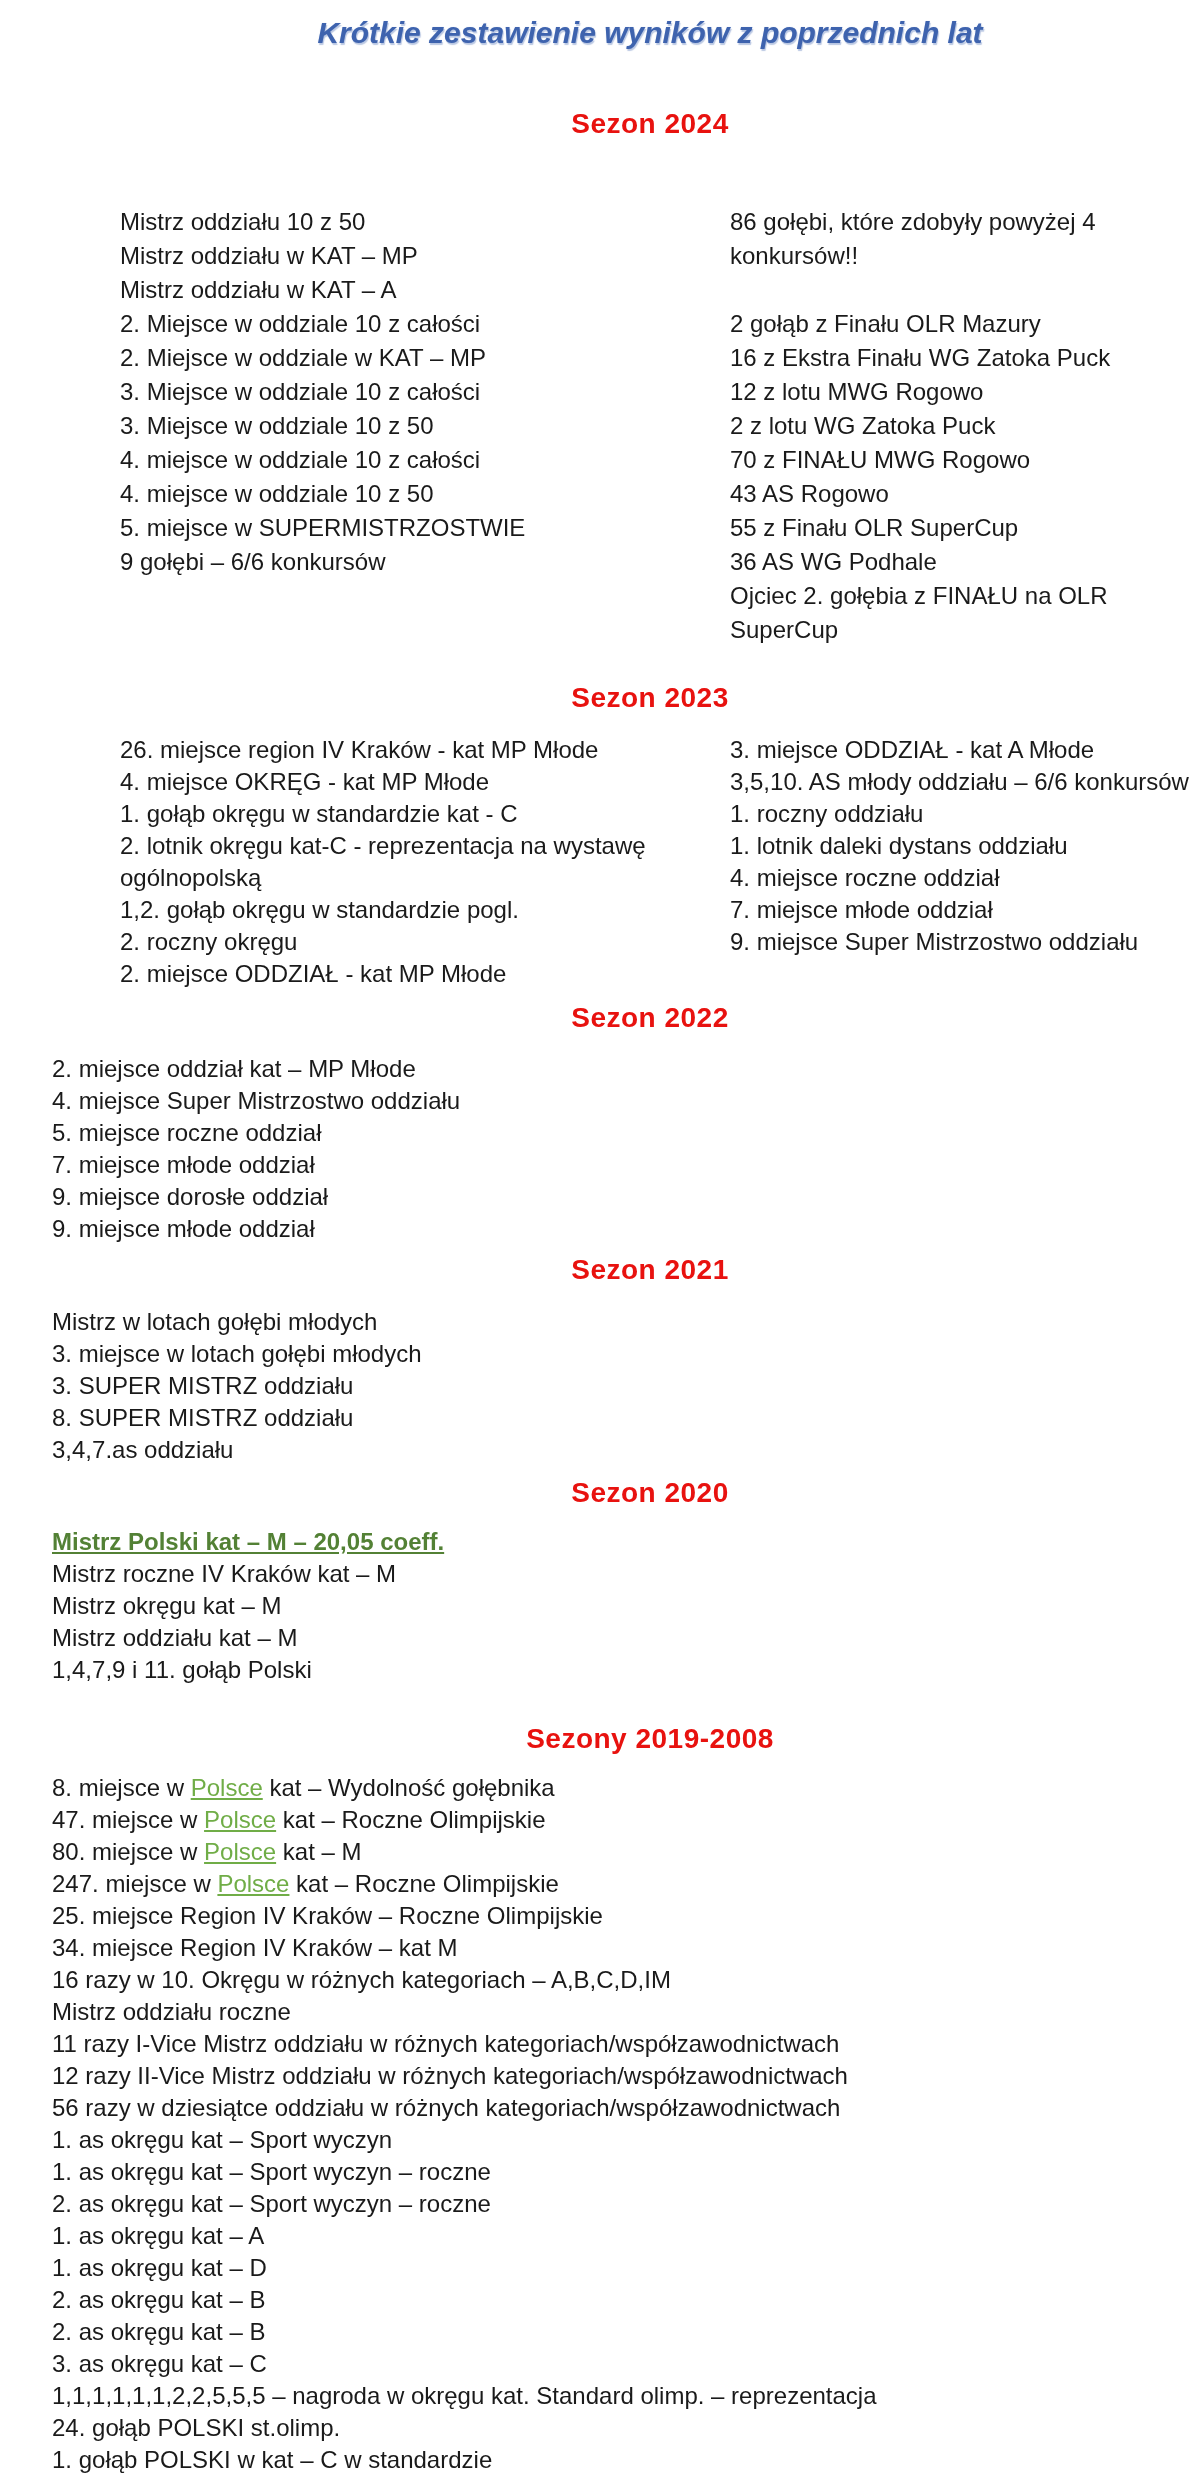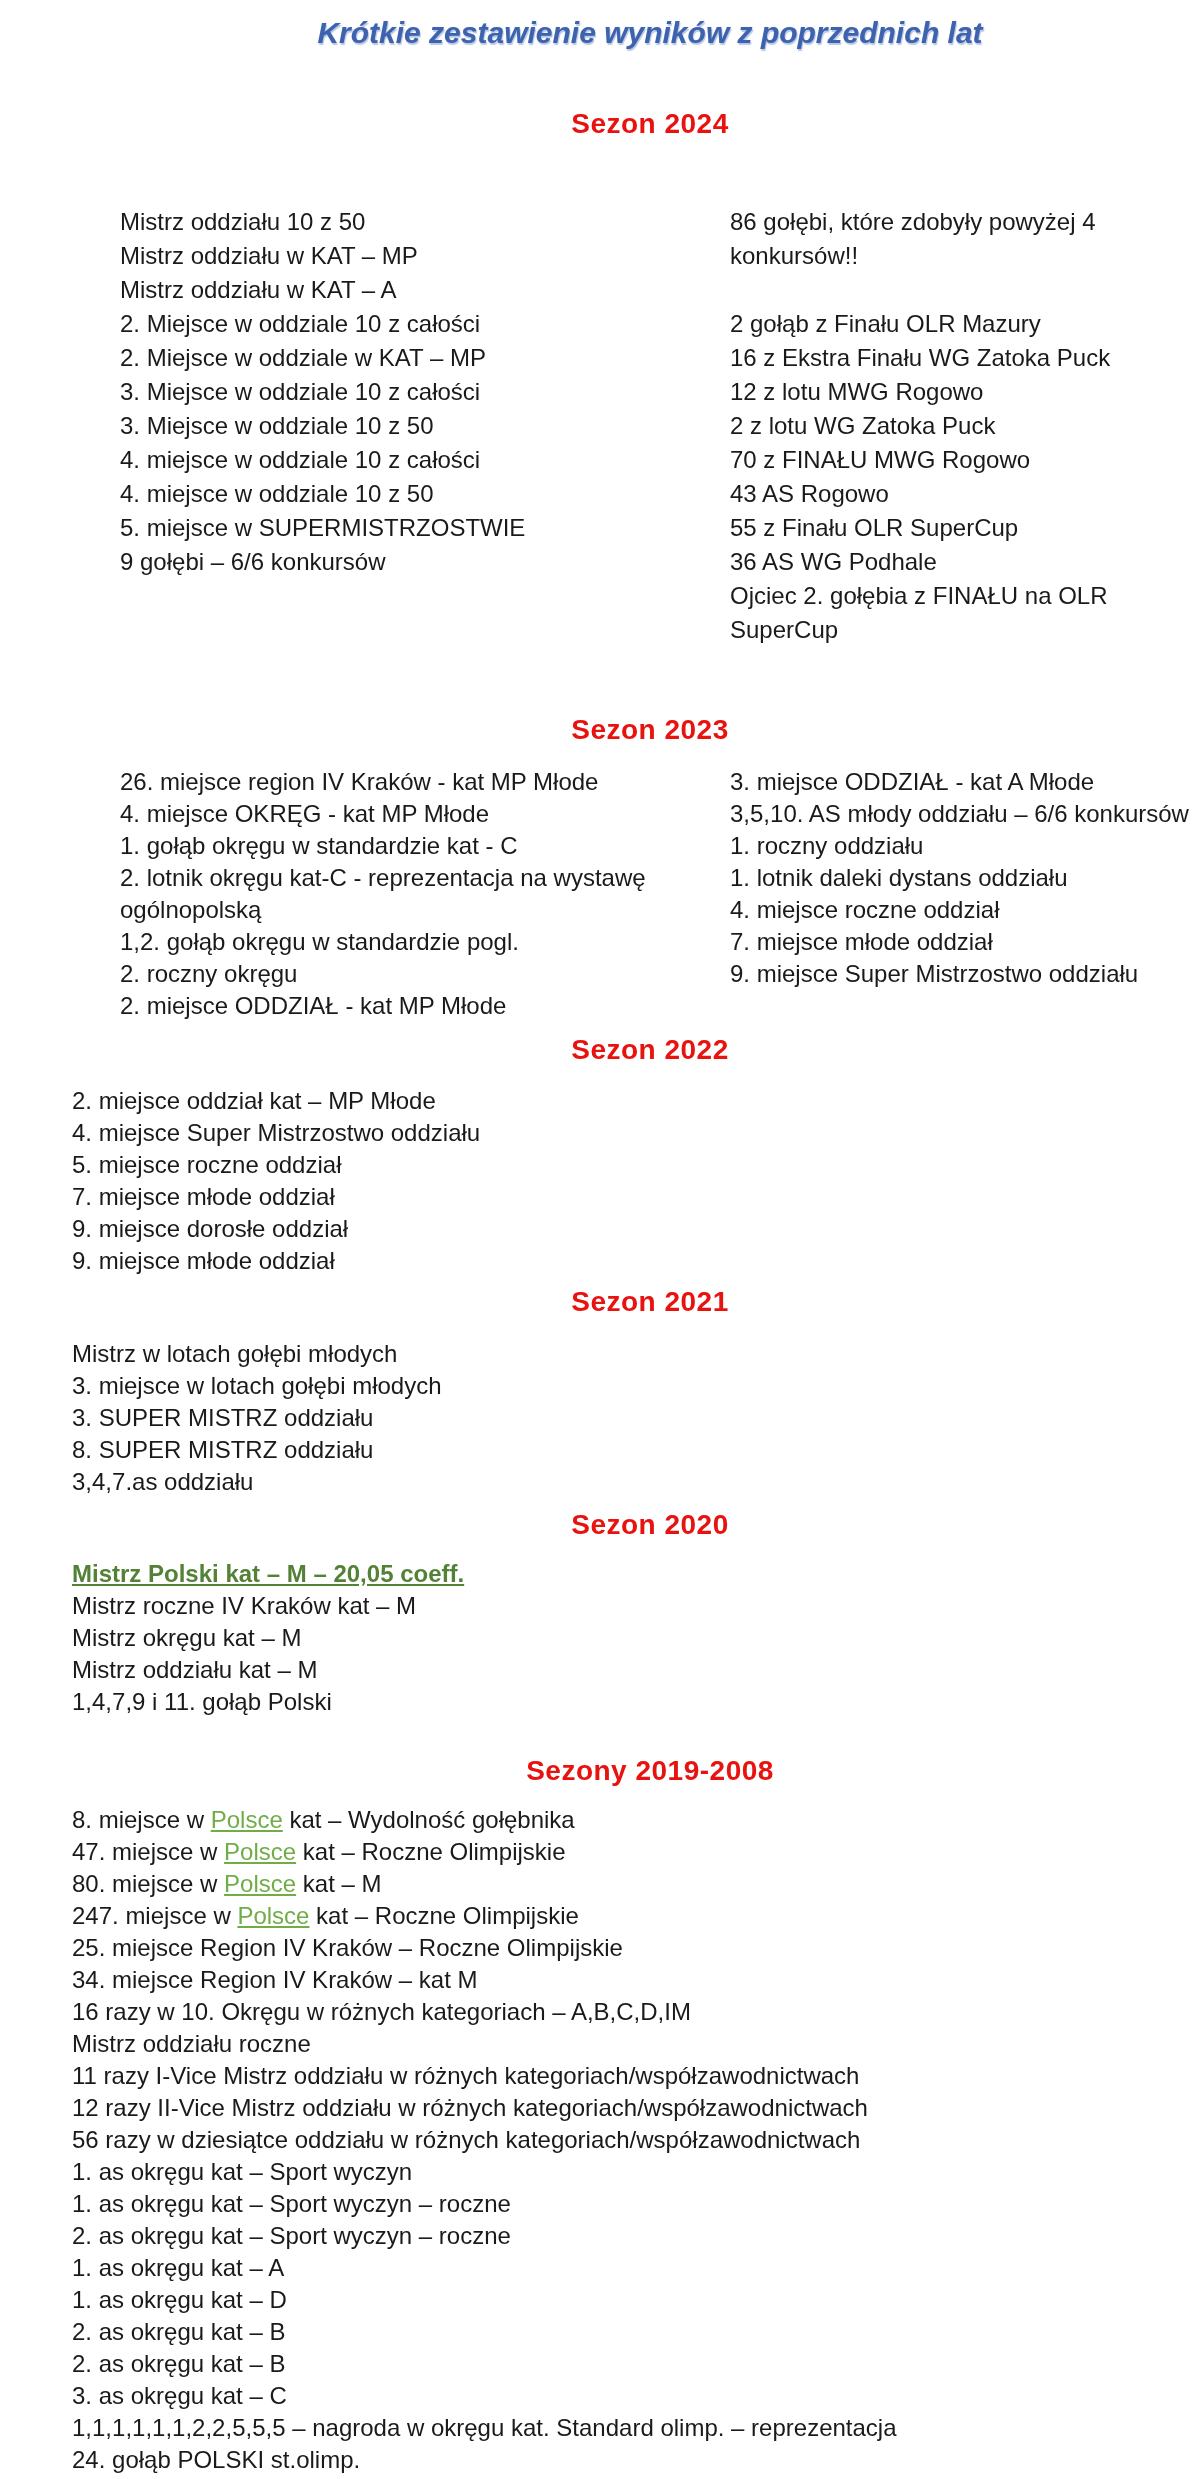--- a/index.html
+++ b/index.html
@@ -46,21 +46,21 @@
   .col-left {
     flex: 0 0 610px;
   }
   .col-left .line {
     max-width: 580px;
   }
   .col-right {
     flex: 1 1 auto;
   }
   .list {
-    padding-left: 72px;
+    padding-left: 52px;
   }
   .line {
     font-size: 24px;
     line-height: 32px;
     white-space: normal;
   }
   .lh34 .line {
     line-height: 34px;
   }
   .champion-line {
@@ -114,21 +114,21 @@
           <div class="line">70 z FINAŁU MWG Rogowo</div>
           <div class="line">43 AS Rogowo</div>
           <div class="line">55 z Finału OLR SuperCup</div>
           <div class="line">36 AS WG Podhale</div>
           <div class="line">Ojciec 2. gołębia z FINAŁU na OLR SuperCup</div>
         </div>
     </div>
   </section>
 
   <section>
-    <h2 class="season-heading" style="margin-top:59px">Sezon 2023</h2>
+    <h2 class="season-heading" style="margin-top:27px">Sezon 2023</h2>
     <div class="two-col" style="margin-top:12px">
       <div class="col-left">
           <div class="line">26. miejsce region IV Kraków - kat MP Młode</div>
           <div class="line">4. miejsce OKRĘG - kat MP Młode</div>
           <div class="line">1. gołąb okręgu w standardzie kat - C</div>
           <div class="line">2. lotnik okręgu kat-C - reprezentacja na wystawę ogólnopolską</div>
           <div class="line">1,2. gołąb okręgu w standardzie pogl.</div>
           <div class="line">2. roczny okręgu</div>
           <div class="line">2. miejsce ODDZIAŁ - kat MP Młode</div>
         </div>

